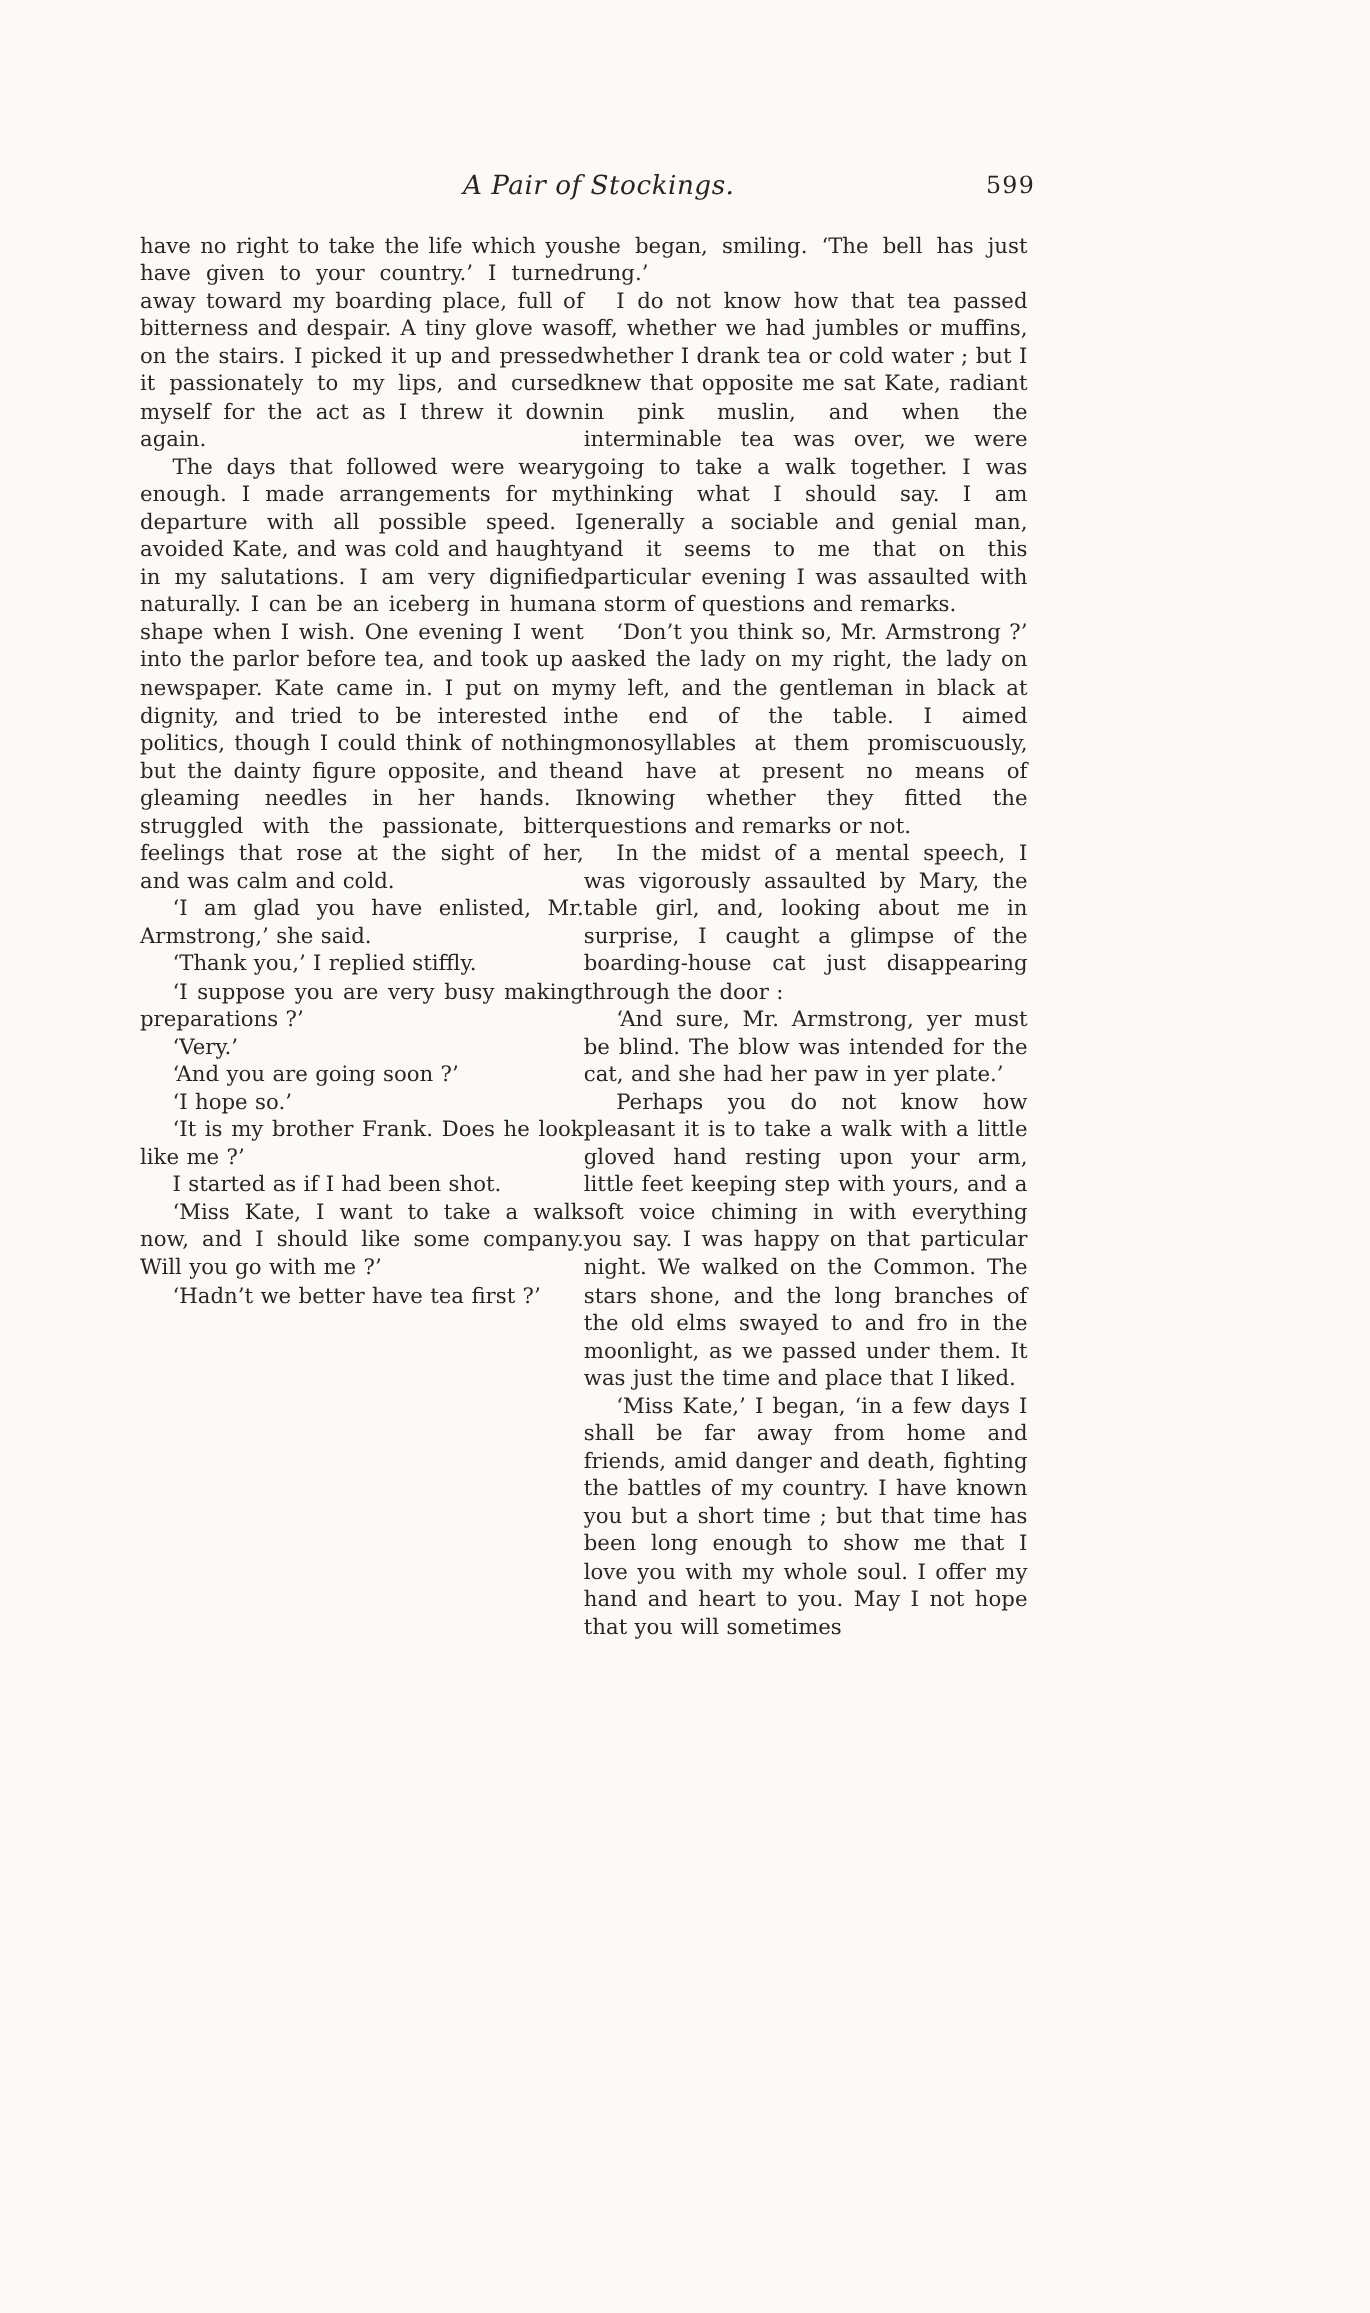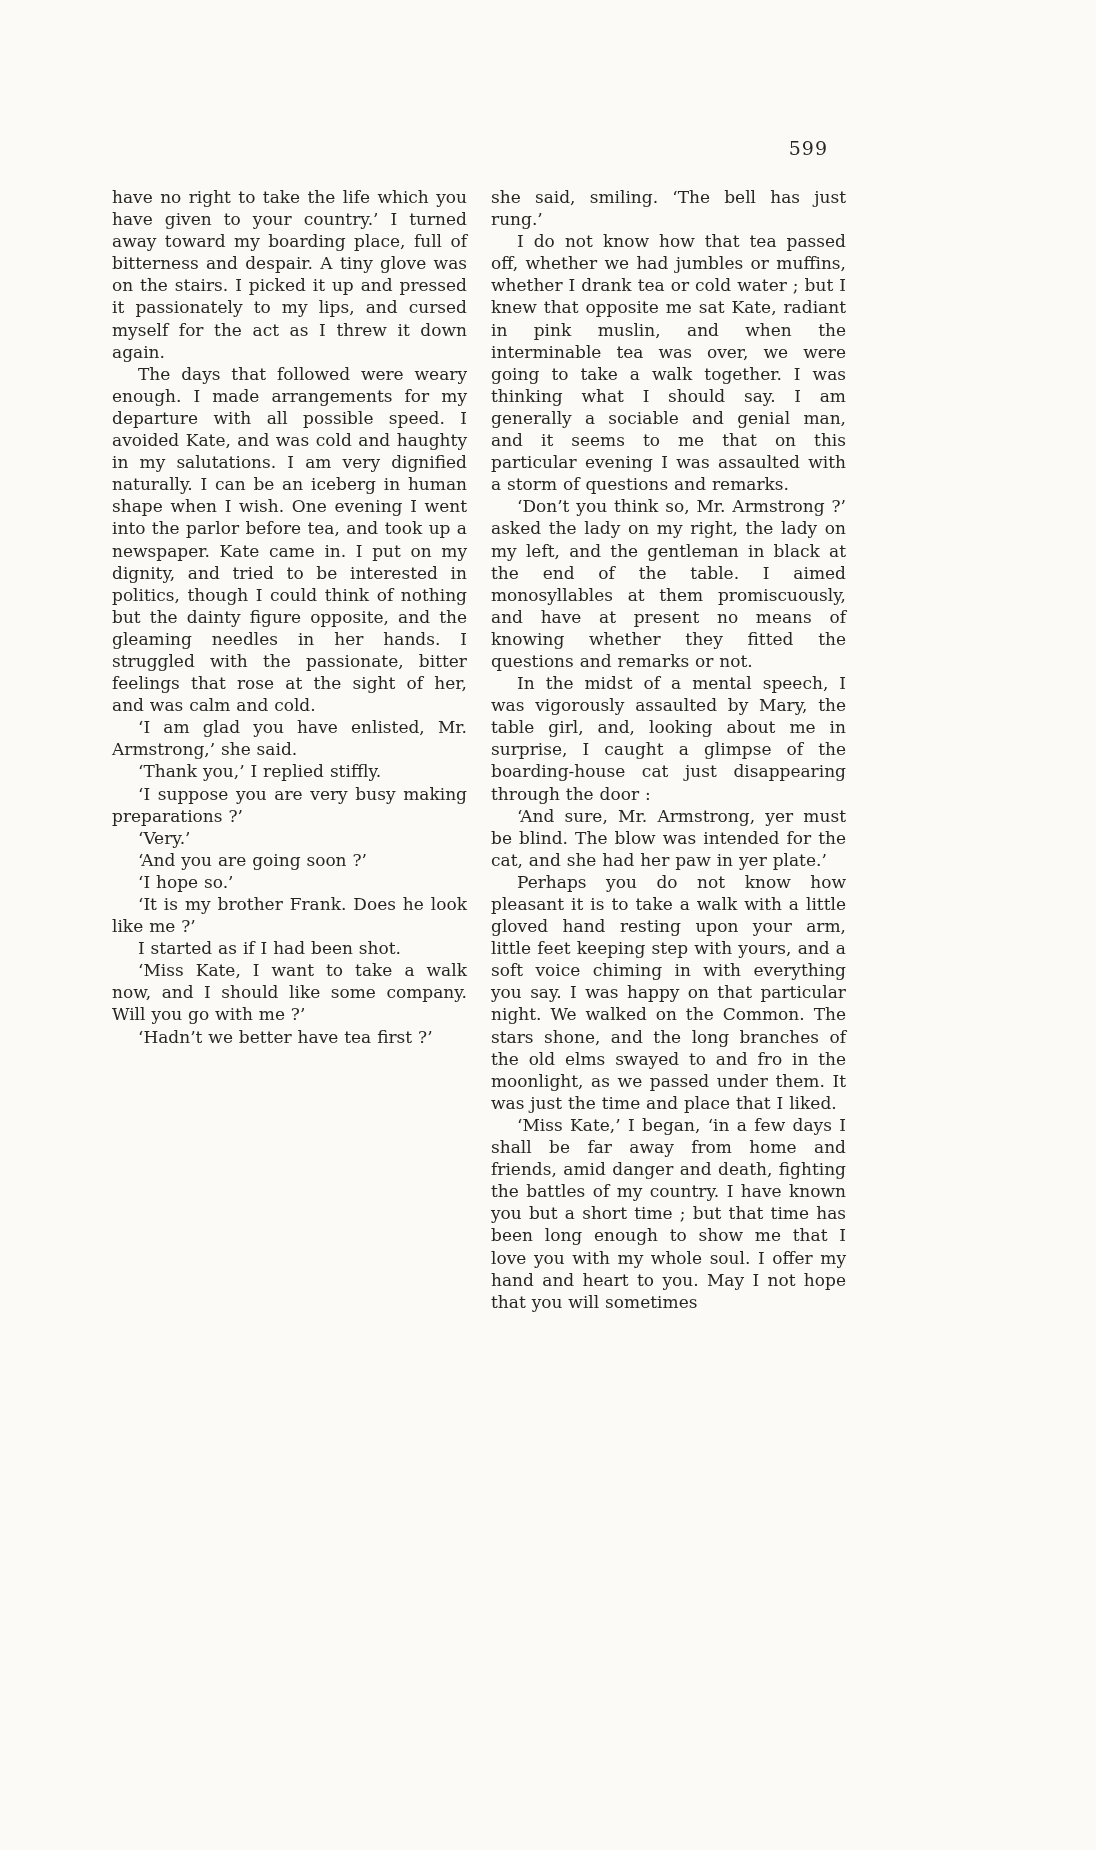--- a/index.html
+++ b/index.html
@@ -36,21 +36,20 @@
     top: 1px;
     font-size: 19px;
     letter-spacing: 1px;
   }
   .columns {
     position: absolute;
     top: 186px;
     left: 112px;
     width: 734px;
     display: flex;
-    gap: 24px;
   }
   .column {
     width: 355px;
     font-size: 17px;
     line-height: 22.1px;
     text-align: justify;
   }
   .column p {
     margin: 0;
     padding: 0;
@@ -58,39 +57,40 @@
   }
   .column p.indent {
     text-indent: 26px;
   }
 </style>
 </head>
 <body>
 
 <div class="page">
   <div class="header">
+    <div class="title">A Pair of Stockings.</div>
     <div class="pagenum">599</div>
   </div>
   <div class="columns">
     <div class="column">
         <p class="">have no right to take the life which you have given to your country.’ I turned away toward my boarding place, full of bitterness and despair. A tiny glove was on the stairs. I picked it up and pressed it passionately to my lips, and cursed myself for the act as I threw it down again.</p>
         <p class="indent">The days that followed were weary enough. I made arrangements for my departure with all possible speed. I avoided Kate, and was cold and haughty in my salutations. I am very dignified naturally. I can be an iceberg in human shape when I wish. One evening I went into the parlor before tea, and took up a newspaper. Kate came in. I put on my dignity, and tried to be interested in politics, though I could think of nothing but the dainty figure opposite, and the gleaming needles in her hands. I struggled with the passionate, bitter feelings that rose at the sight of her, and was calm and cold.</p>
         <p class="indent">‘I am glad you have enlisted, Mr. Armstrong,’ she said.</p>
         <p class="indent">‘Thank you,’ I replied stiffly.</p>
         <p class="indent">‘I suppose you are very busy making preparations ?’</p>
         <p class="indent">‘Very.’</p>
         <p class="indent">‘And you are going soon ?’</p>
         <p class="indent">‘I hope so.’</p>
         <p class="indent">‘It is my brother Frank. Does he look like me ?’</p>
         <p class="indent">I started as if I had been shot.</p>
         <p class="indent">‘Miss Kate, I want to take a walk now, and I should like some company. Will you go with me ?’</p>
         <p class="indent">‘Hadn’t we better have tea first ?’</p>
       </div>
     <div class="column">
-        <p class="">she said, smiling. ‘The bell has just rung.’</p>
+        <p class="">she began, smiling. ‘The bell has just rung.’</p>
         <p class="indent">I do not know how that tea passed off, whether we had jumbles or muffins, whether I drank tea or cold water ; but I knew that opposite me sat Kate, radiant in pink muslin, and when the interminable tea was over, we were going to take a walk together. I was thinking what I should say. I am generally a sociable and genial man, and it seems to me that on this particular evening I was assaulted with a storm of questions and remarks.</p>
         <p class="indent">‘Don’t you think so, Mr. Armstrong ?’ asked the lady on my right, the lady on my left, and the gentleman in black at the end of the table. I aimed monosyllables at them promiscuously, and have at present no means of knowing whether they fitted the questions and remarks or not.</p>
         <p class="indent">In the midst of a mental speech, I was vigorously assaulted by Mary, the table girl, and, looking about me in surprise, I caught a glimpse of the boarding-house cat just disappearing through the door :</p>
         <p class="indent">‘And sure, Mr. Armstrong, yer must be blind. The blow was intended for the cat, and she had her paw in yer plate.’</p>
         <p class="indent">Perhaps you do not know how pleasant it is to take a walk with a little gloved hand resting upon your arm, little feet keeping step with yours, and a soft voice chiming in with everything you say. I was happy on that particular night. We walked on the Common. The stars shone, and the long branches of the old elms swayed to and fro in the moonlight, as we passed under them. It was just the time and place that I liked.</p>
         <p class="indent">‘Miss Kate,’ I began, ‘in a few days I shall be far away from home and friends, amid danger and death, fighting the battles of my country. I have known you but a short time ; but that time has been long enough to show me that I love you with my whole soul. I offer my hand and heart to you. May I not hope that you will sometimes</p>
       </div>
   </div>
 </div>
 

